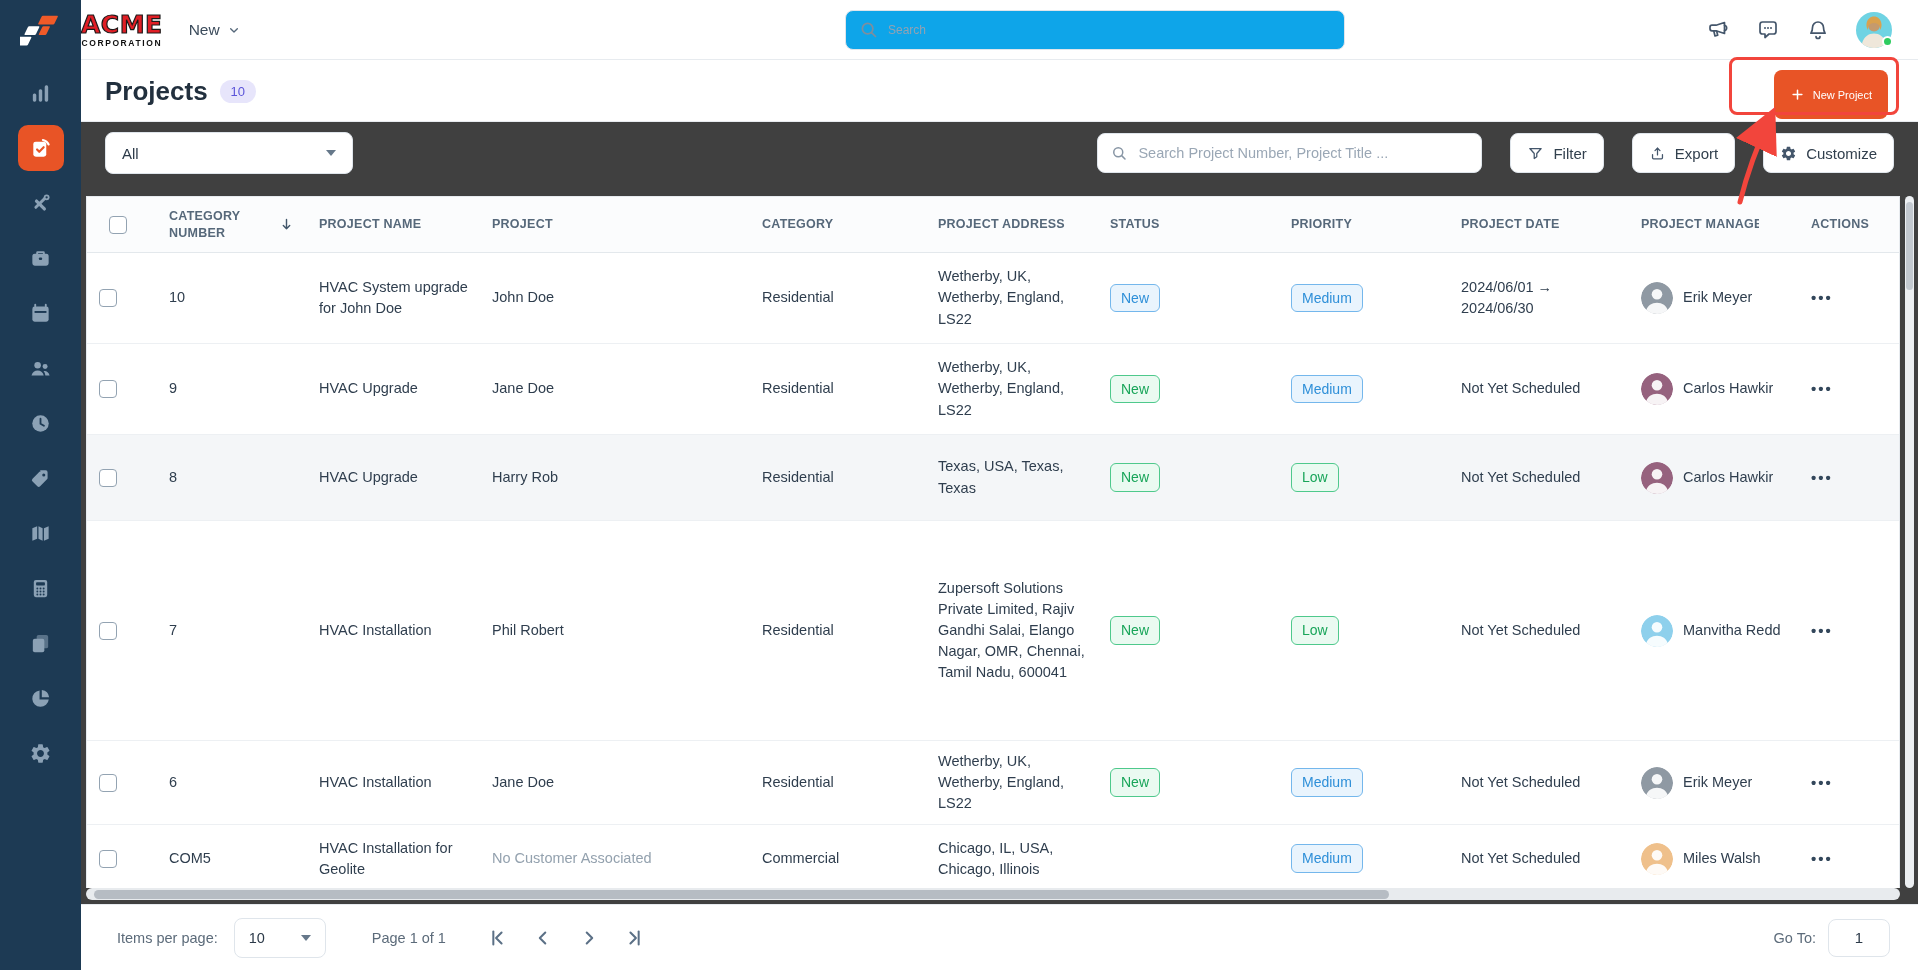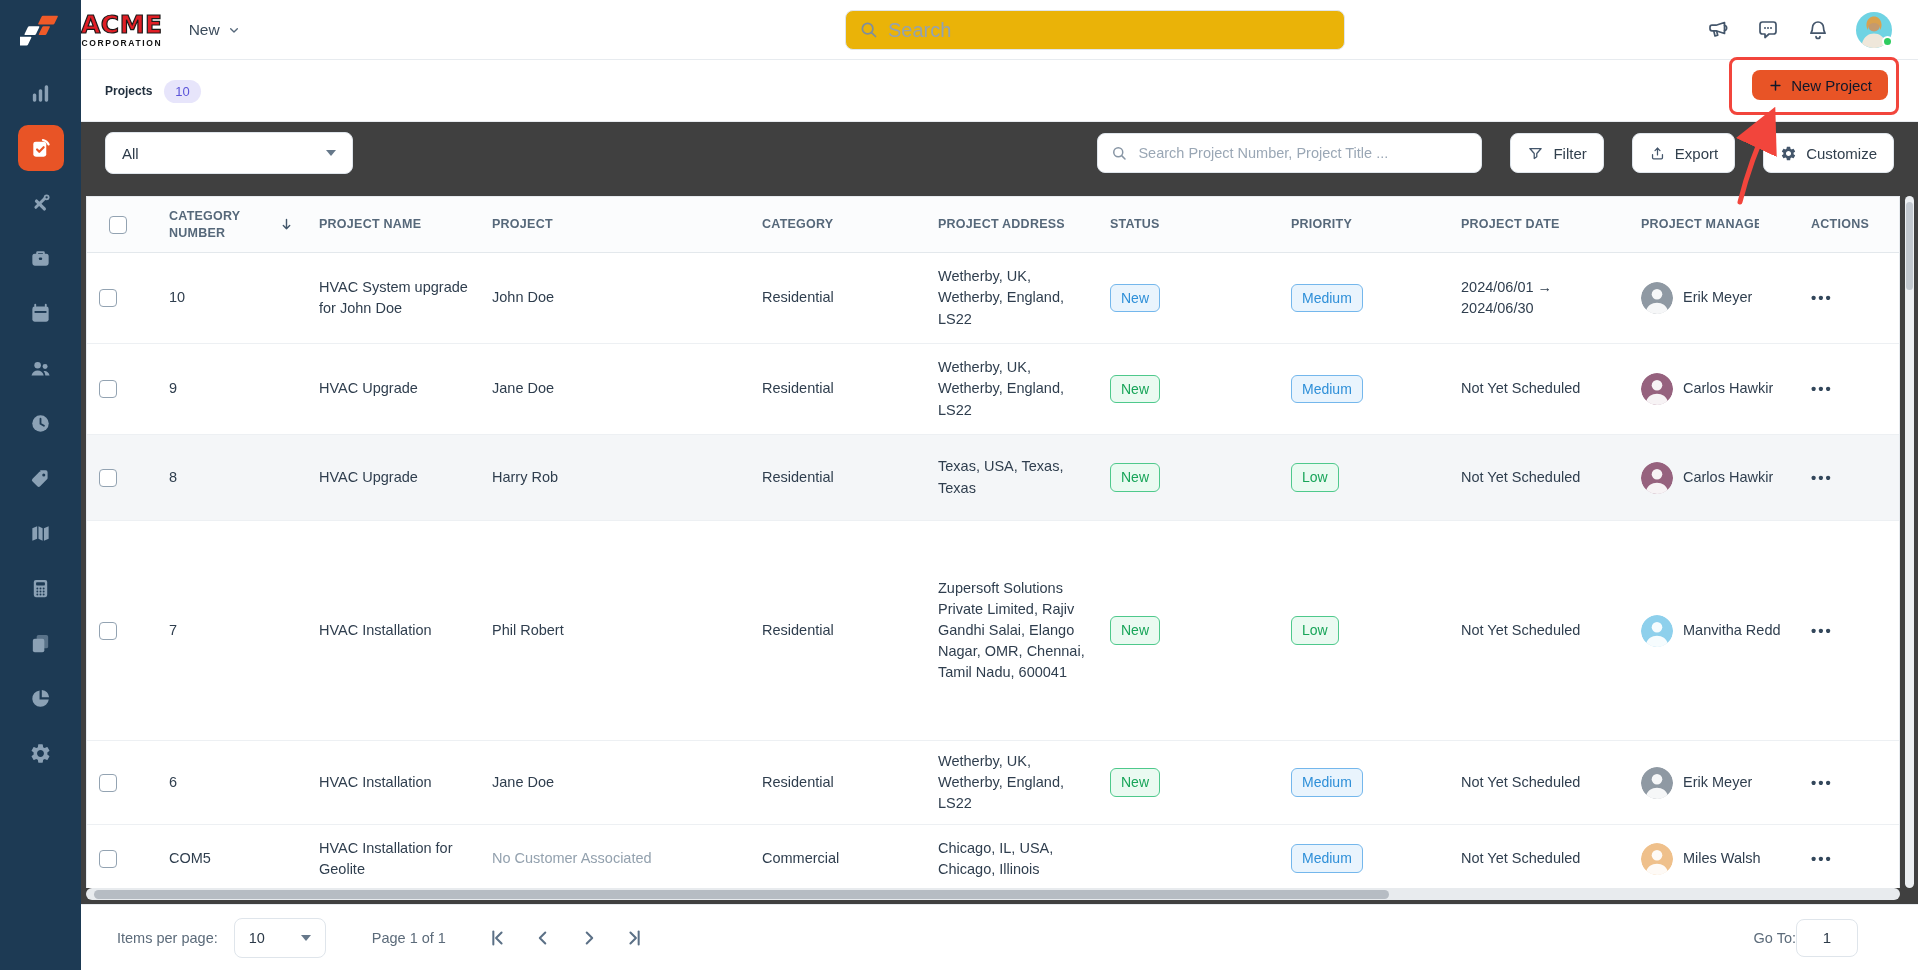--- a/index.html
+++ b/index.html
@@ -15,36 +15,36 @@
   .side-item.active{background:#e85426;color:#fff}
 
   
   .topbar{position:absolute;left:81px;top:0;right:0;height:60px;background:#fff;border-bottom:1px solid #e7ebef;display:flex;align-items:center;z-index:20}
   .acme{display:flex;flex-direction:column;align-items:center;line-height:1}
   .acme .l1{font-size:25px;font-weight:900;color:#e01e25;-webkit-text-stroke:1.2px #1a1a1a;letter-spacing:.5px;font-family:"DejaVu Sans",sans-serif}
   .acme .l2{font-size:8.5px;font-weight:800;color:#101010;letter-spacing:1.6px;margin-top:2px}
   .ws-drop{margin-left:26px;display:flex;align-items:center;gap:6px;font-size:15.5px;color:#3c4c5c;cursor:pointer}
   .ws-drop svg{width:16px;height:16px;color:#55677a}
   .top-search{position:absolute;left:764px;top:10px;width:500px;height:40px}
-  .top-search input{width:100%;height:100%;border:1px solid #dfe5eb;border-radius:8px;padding:0 14px 0 42px;font-size:20px;color:#33424f;outline:none;background:#eab308}
+  .top-search input{width:100%;height:100%;border:1px solid #dfe5eb;border-radius:8px;padding:0 14px 0 42px;font-size:12px;color:#33424f;outline:none;background:#0ea5e9}
   .top-search input::placeholder{color:#93a2b2}
   .top-search .mag{position:absolute;left:13px;top:9px;width:21px;height:21px;color:#7e8e9e}
   .top-actions{margin-left:auto;display:flex;align-items:center;gap:26px;padding-right:26px}
   .icon-btn{width:24px;height:24px;color:#44566b;cursor:pointer}
   .icon-btn svg{width:100%;height:100%}
   .avatar-btn{position:relative;width:36px;height:36px;cursor:pointer}
   .avatar-btn svg{width:36px;height:36px}
   .avatar-btn .dot{position:absolute;right:-1px;bottom:1px;width:11px;height:11px;border-radius:50%;border:2px solid #fff}
 
   
   .page-header{position:absolute;left:81px;top:60px;right:0;height:62px;background:#fff;border-bottom:1px solid #e7ebef;z-index:40}
   .page-title-wrap{position:absolute;left:24px;top:0;height:62px;display:flex;align-items:center;gap:12px}
-  .page-title{font-size:12px;font-weight:600;color:#22303e}
+  .page-title{font-size:26px;font-weight:600;color:#22303e}
   .count-badge{background:#e7e5fb;color:#5b54d9;font-size:13px;padding:4px 11px;border-radius:999px}
-  .btn-new{position:absolute;right:30px;top:10px;height:30px;background:#e85426;color:#0f172a;border:none;border-radius:8px;font-size:15px;display:flex;align-items:center;gap:8px;padding:0 16px;cursor:pointer;font-family:inherit}
+  .btn-new{position:absolute;right:30px;top:10px;height:49px;background:#e85426;color:#ffffff;border:none;border-radius:8px;font-size:11px;display:flex;align-items:center;gap:8px;padding:0 16px;cursor:pointer;font-family:inherit}
   .btn-new svg{width:15px;height:15px}
   .annot-box{position:absolute;right:19px;top:-3px;width:170px;height:58px;border:3px solid #f2453c;border-radius:8px;pointer-events:none;z-index:45}
   .annot-arrow{position:absolute;right:124px;top:50px;width:80px;height:95px;pointer-events:none;z-index:45;overflow:visible}
 
   
   .content{position:absolute;left:81px;top:122px;right:0;bottom:0;background:#404040;z-index:1}
   .filter-row{position:absolute;left:24px;right:24px;top:10px;height:42px;display:flex;align-items:center}
   .select-all{width:248px;height:42px;background:#fff;border:1px solid #dfe5eb;border-radius:8px;display:flex;align-items:center;padding:0 16px;font-size:15px;color:#2c3a49;cursor:pointer}
   .caret{margin-left:auto;width:0;height:0;border-left:5.5px solid transparent;border-right:5.5px solid transparent;border-top:6.5px solid #66788a}
   .filter-right{margin-left:auto;display:flex;align-items:flex-end;gap:28px}
@@ -84,21 +84,21 @@
   .vscroll .thumb{position:absolute;left:1px;top:6px;width:7px;height:88px;background:#c3c9d0;border-radius:4px}
 
   
   .footer{position:absolute;left:0;right:0;bottom:0;height:66px;background:#fff;border-top:1px solid #e7ebef;display:flex;align-items:center;font-size:14.5px;color:#5c6b7a}
   .footer .lbl{margin-left:36px}
   .pp-select{margin-left:16px;width:92px;height:40px;border:1px solid #dfe5eb;border-radius:8px;display:flex;align-items:center;padding:0 14px;color:#2c3a49;cursor:pointer;background:#fff}
   .page-info{margin-left:46px}
   .pager{margin-left:40px;display:flex;align-items:center;gap:24px}
   .pg-btn{width:22px;height:22px;color:#5b7086;cursor:pointer}
   .pg-btn svg{width:100%;height:100%}
-  .goto{margin-left:auto;display:flex;align-items:center;padding-right:60px}
+  .goto{margin-left:auto;display:flex;align-items:center;gap:12px;padding-right:28px}
   .goto input{width:62px;height:38px;border:1px solid #dfe5eb;border-radius:8px;text-align:center;font-size:15px;color:#2c3a49;outline:none;font-family:inherit}
 </style>
 </head>
 <body>
 
 <div class="app">
 
   <div class="sidebar">
     <div class="side-logo">
       <svg viewBox="0 0 44 44">

